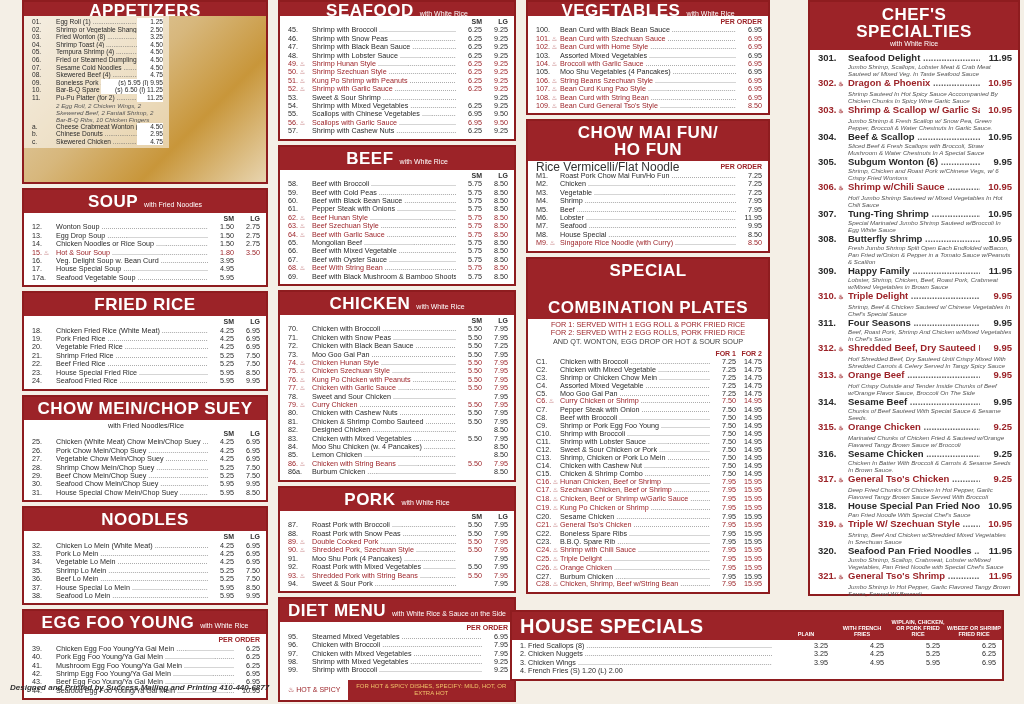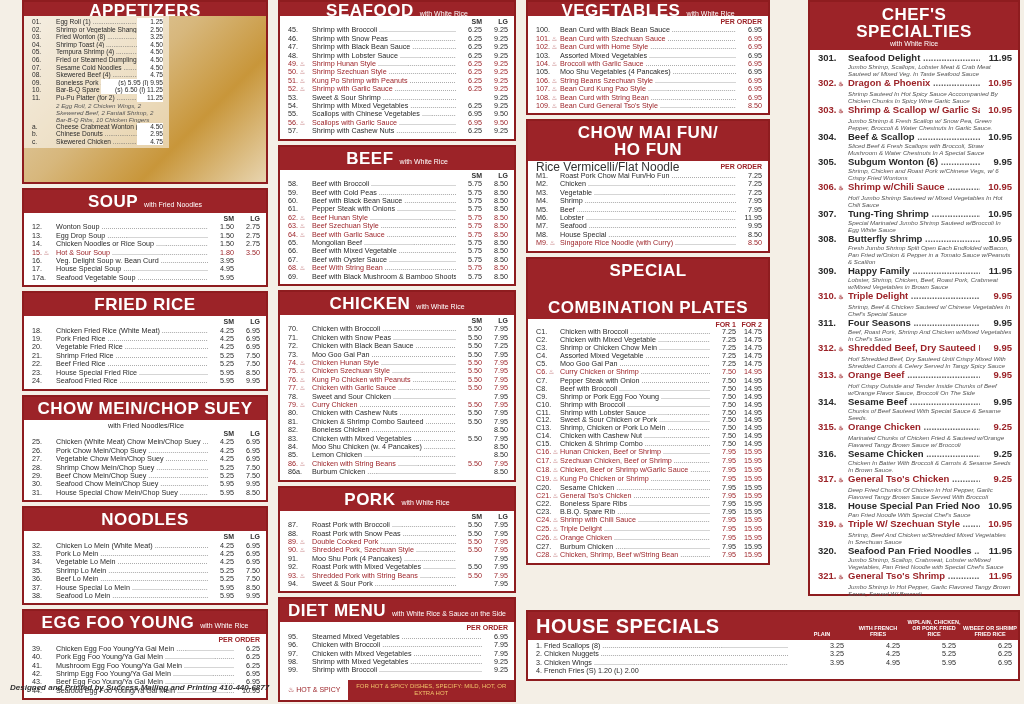--- a/index.html
+++ b/index.html
@@ -608,21 +608,21 @@
           <span class="p">7.95</span>
         </div>
         <div class="row">
           <span class="no">81.</span>
           <span class="nm">Chicken &amp; Shrimp Combo Sauteed</span>
           <span class="p">5.50</span>
           <span class="p">7.95</span>
         </div>
         <div class="row">
           <span class="no">82.</span>
-          <span class="nm">Boneless Chicken</span>
+          <span class="nm">Designed Chicken</span>
           <span class="p"></span>
           <span class="p">8.50</span>
         </div>
         <div class="row">
           <span class="no">83.</span>
           <span class="nm">Chicken with Mixed Vegetables</span>
           <span class="p">5.50</span>
           <span class="p">7.95</span>
         </div>
         <div class="row">
@@ -865,20 +865,25 @@
           <span class="nm">Singapore Rice Noodle (with Curry)</span>
           <span class="p">8.50</span>
         </div>
       </div>
   </div>
   <div class="panel">
     <div class="hdr" style="padding:3px 0;">
         <span class="t" style="display:block;">SPECIAL</span>
         <span class="t" style="display:block;margin-top:20px;">COMBINATION PLATES</span>
       </div>
+    <div class="combo-intro">
+      <div>FOR 1: SERVED WITH 1 EGG ROLL &amp; PORK FRIED RICE</div>
+      <div>FOR 2: SERVED WITH 2 EGG ROLLS, PORK FRIED RICE</div>
+      <div class="blk">AND QT. WONTON, EGG DROP OR HOT &amp; SOUR SOUP</div>
+    </div>
     <div class="body" style="line-height:7.9px;">
         <div class="colhead red">
           <span>FOR 1</span>
           <span>FOR 2</span>
         </div>
         <div class="row">
           <span class="no">C1.</span>
           <span class="nm">Chicken with Broccoli</span>
           <span class="p">7.25</span>
           <span class="p">14.75</span>
@@ -1180,21 +1185,21 @@
         <div class="row hot">
           <span class="no">321.</span>
           <span class="nm">General Tso's Shrimp</span>
           <span class="p">11.95</span>
         </div>
         <div class="note">Jumbo Shrimp In Hot Pepper, Garlic Flavored Tangy Brown Sauce, Served W/ Broccoli</div>
       </div>
   </div>
 </div>
 
-<div class="panel hs" style="position:absolute;left:526px;top:610px;width:494px;">
+<div class="panel hs" style="position:absolute;left:510px;top:610px;width:494px;">
   <div class="hdr hs-head">
     <span class="t">HOUSE SPECIALS</span>
     <span class="ch">PLAIN</span>
     <span class="ch">WITH FRENCH FRIES</span>
     <span class="ch">W/PLAIN, CHICKEN, OR PORK FRIED RICE</span>
     <span class="ch">W/BEEF OR SHRIMP FRIED RICE</span>
   </div>
   <div class="body" id="hs-body">
       <div class="row">
         <span class="nm">1. Fried Scallops (8)</span>

